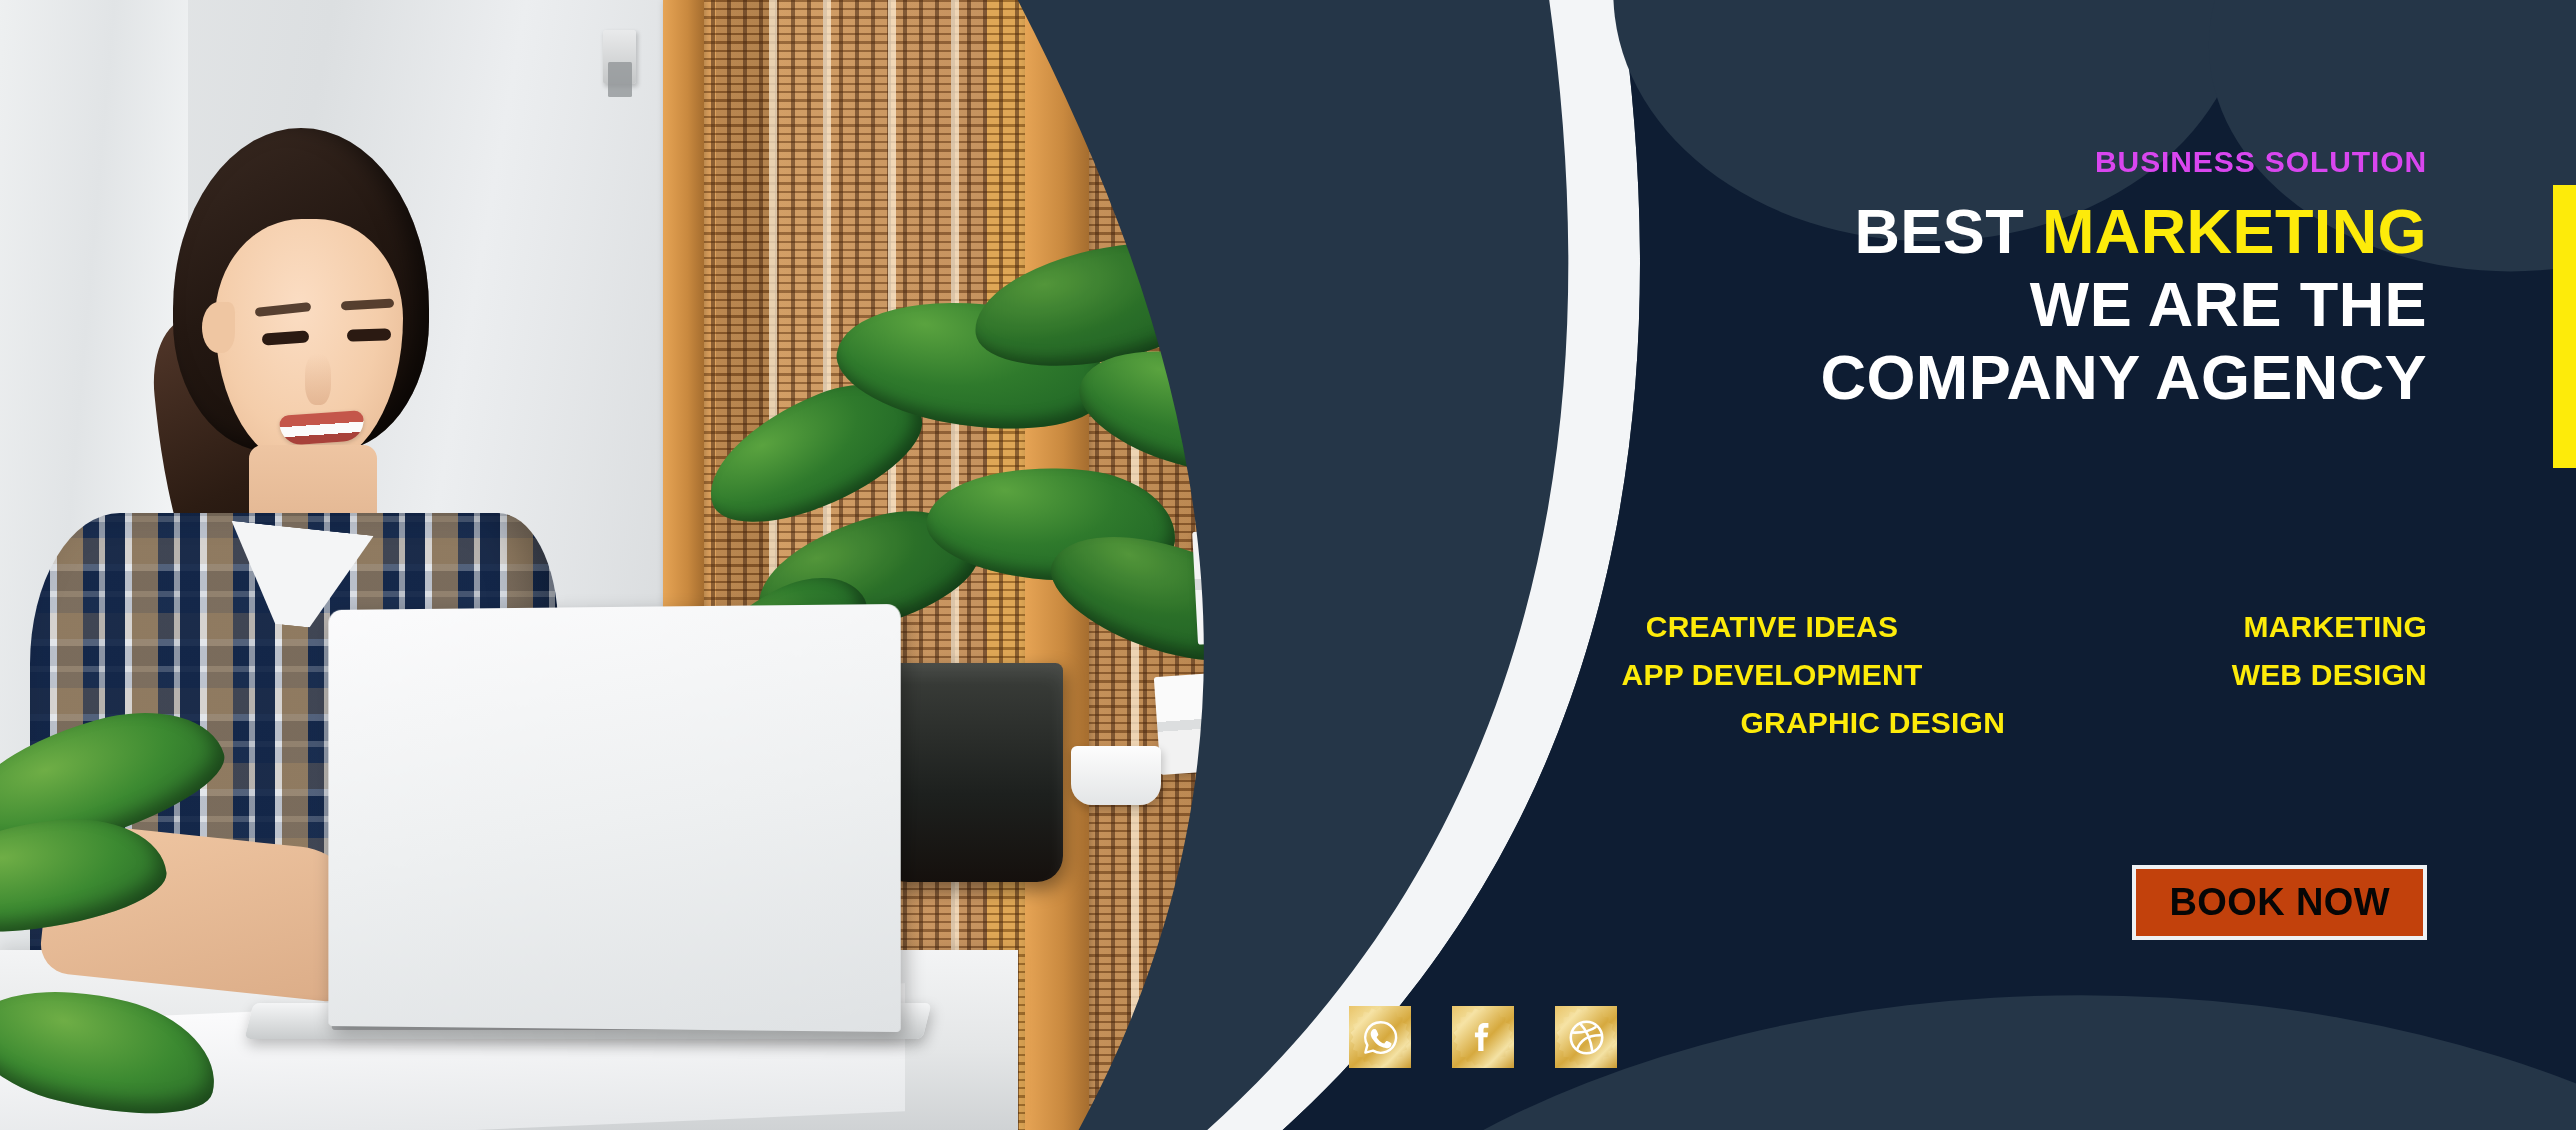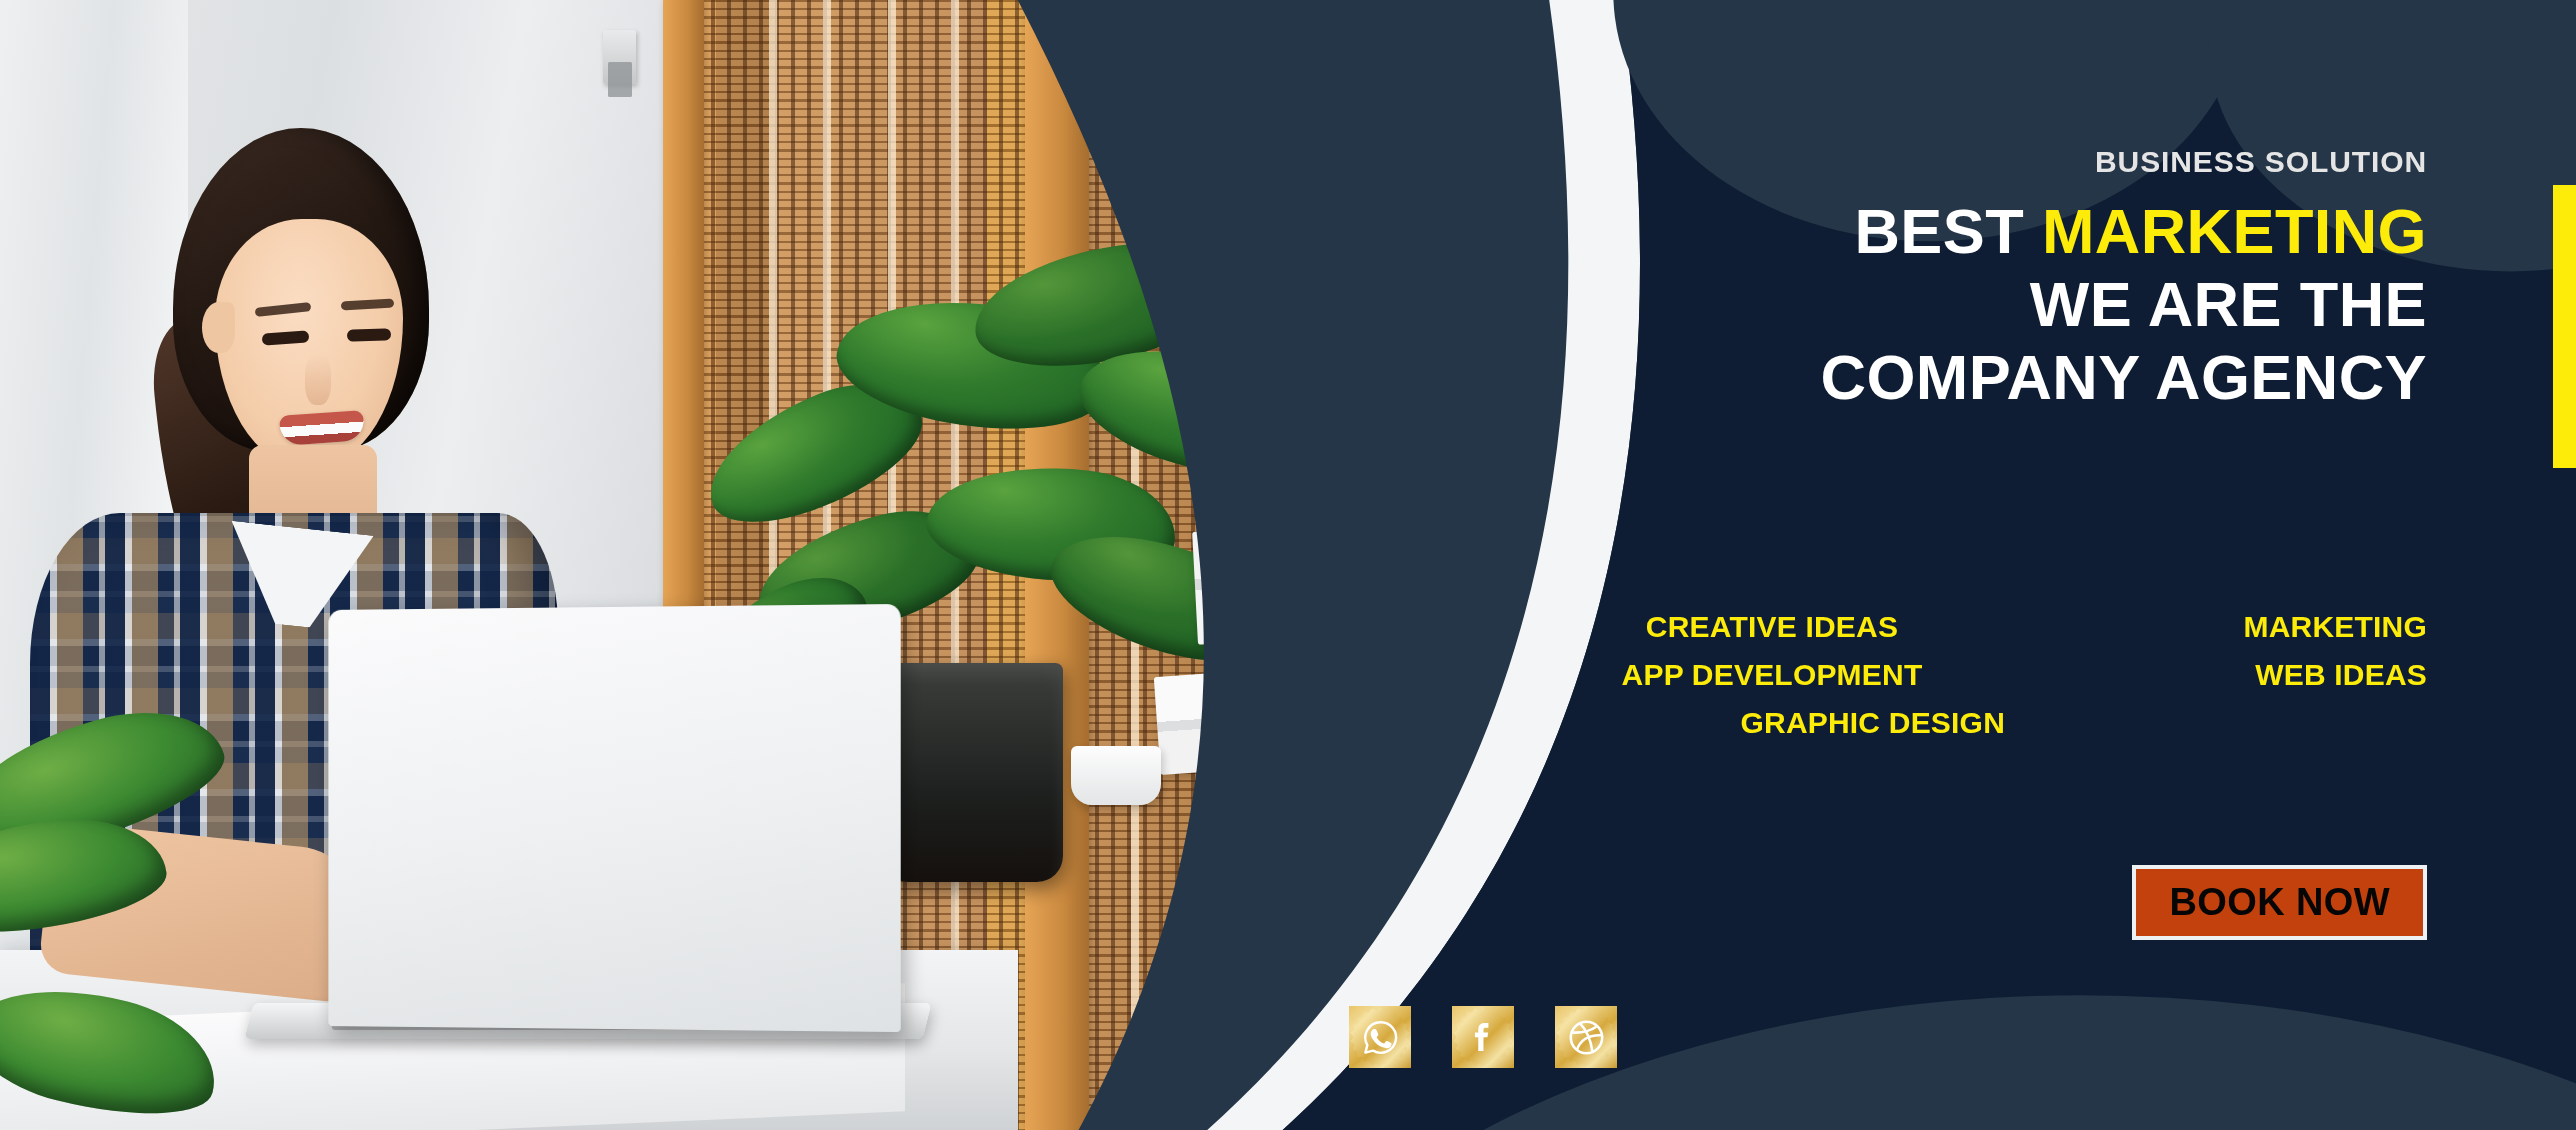--- a/index.html
+++ b/index.html
@@ -251,21 +251,21 @@
 
   
   .content{
     position:absolute; left:1583px; top:0;
     width:844px; height:1131px;
     text-align:right;
   }
   .eyebrow{
     position:absolute; right:0; top:147px;
     width:100%;
-    color:#e5e5e5;
+    color:#d946ef;
     font-size:30px; font-weight:700;
     letter-spacing:0.9px;
     line-height:1;
   }
   .headline{
     position:absolute; right:0; top:195px;
     width:100%;
     line-height:1.16;
     font-weight:700;
   }
@@ -426,21 +426,21 @@
       </span>
       <span class="hl-line">
         <span>COMPANY  AGENCY</span>
       </span>
     </div>
 
     <div class="services">
       <div class="svc col-a">CREATIVE IDEAS</div>
       <div class="svc col-b">MARKETING</div>
       <div class="svc col-a">APP DEVELOPMENT</div>
-      <div class="svc col-b">WEB IDEAS</div>
+      <div class="svc col-b">WEB DESIGN</div>
       <div class="svc col-b">GRAPHIC DESIGN</div>
     </div>
 
     <div class="cta-wrap">
       <div class="cta">BOOK NOW</div>
     </div>
   </div>
 
   <div class="socials">
 

